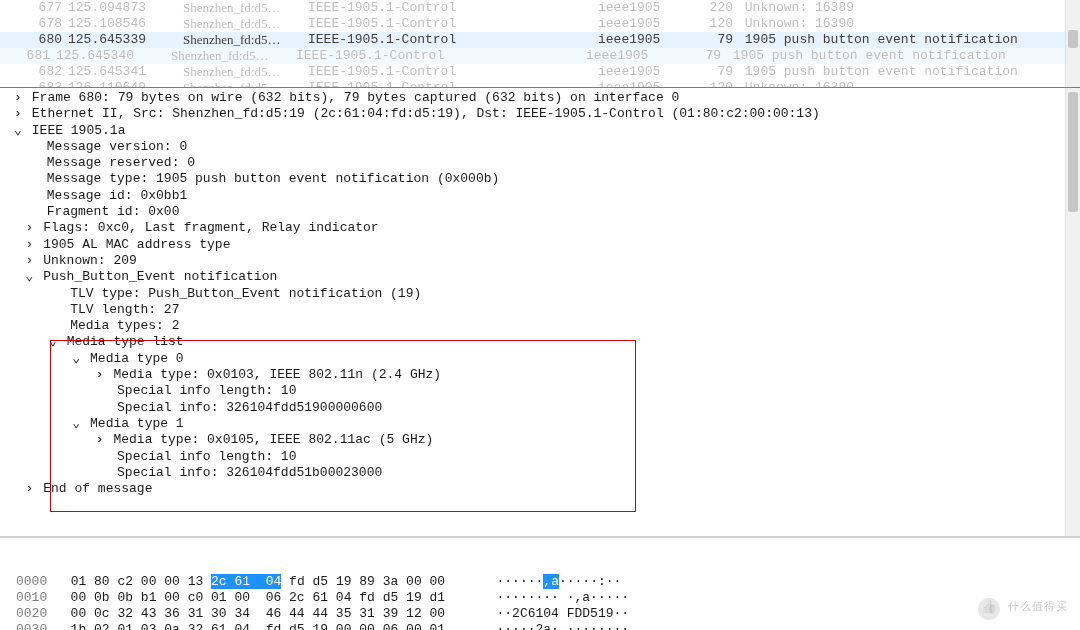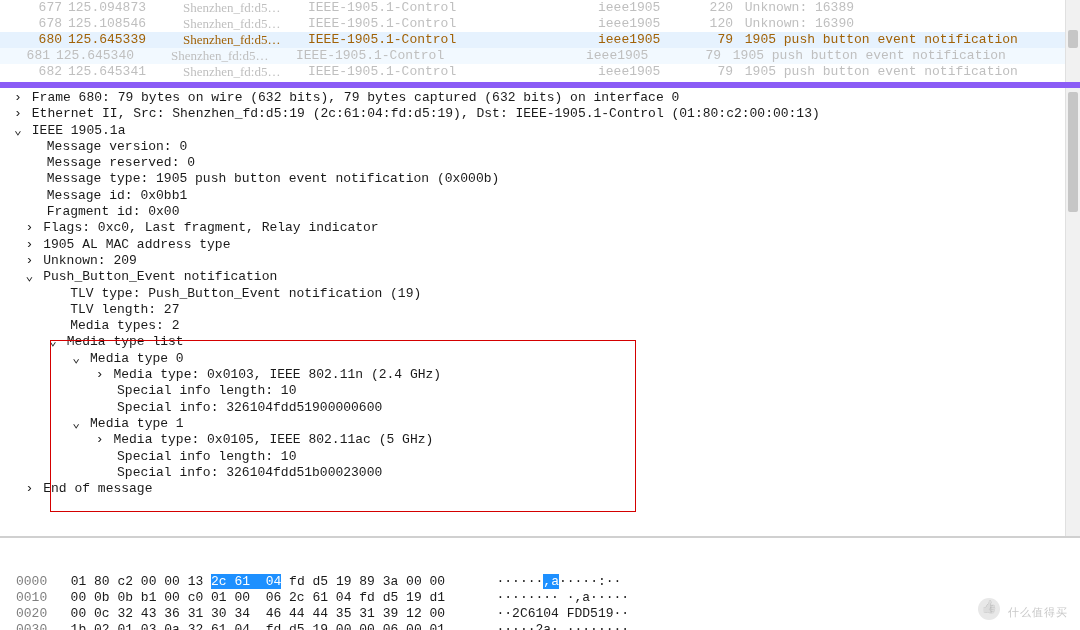--- a/index.html
+++ b/index.html
@@ -15,29 +15,29 @@
     height: 630px;
   }
   .pane {
     box-sizing: border-box;
     width: 100%;
   }
   
   .packet-list {
     height: 88px;
     overflow: hidden;
-    border-bottom: 6px solid #8b5cf6;
+    border-bottom: 1px solid #8b5cf6;
     background: #fff;
   }
   .pl-row {
     display: flex;
     height: 16px;
     padding-left: 20px;
     white-space: pre;
-    color: #a16207;
+    color: #404040;
   }
   .pl-row.faded { color: #bfbfbf; }
   .pl-row.sel   { background: #e6f2fe; }
   .pl-row.sel2  { background: #f2f9ff; padding-left: 8px; }
   .col-no      { width: 42px; text-align: right; }
   .col-time    { width: 115px; padding-left: 6px;}
   .col-src     { width: 125px; font-family: Liberation Serif, serif; }
   .col-dst     { width: 180px; }
   .col-gap     { width: 110px; }
   .col-proto   { width: 90px; }
@@ -82,21 +82,21 @@
   .asc-block { display:inline-block; margin-left: 28px;}
   .watermark {
     position: fixed;
     right: 12px;
     bottom: 10px;
     font-family: sans-serif;
     font-size: 11px;
     color: #c9c9c9;
     letter-spacing: 1px;
     display:flex;
-    align-items:flex-end;
+    align-items:flex-start;
     gap:8px;
   }
   .watermark .thumb {
     width:22px;height:22px;border-radius:50%;
     background:#e8e8e8;display:inline-block;position:relative;
   }
   .watermark .thumb::after{
     content:"👍"; position:absolute; left:3px; top:1px; font-size:13px; filter:grayscale(1) opacity(.4);
   }
   .vscroll {

